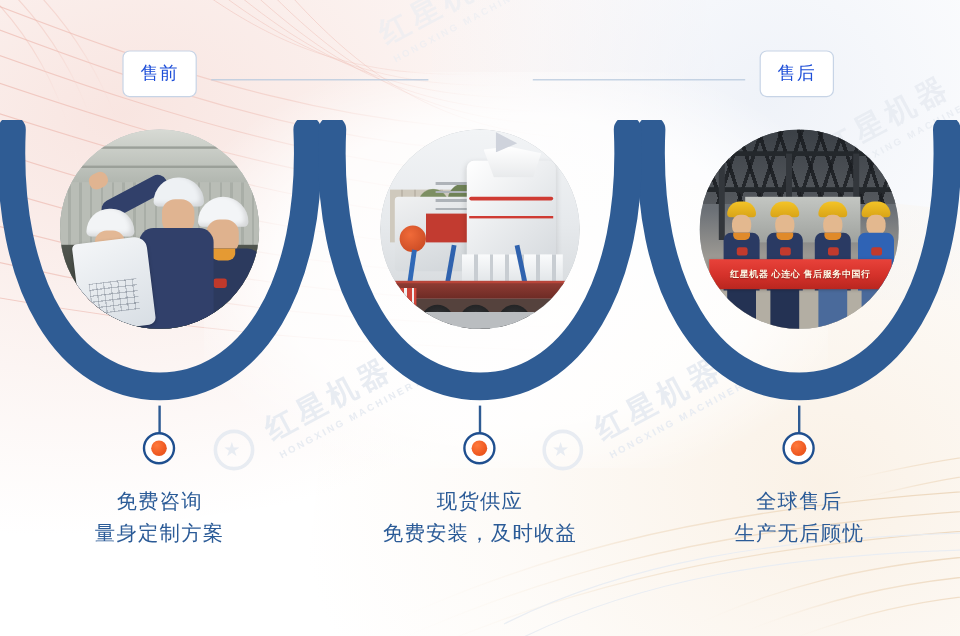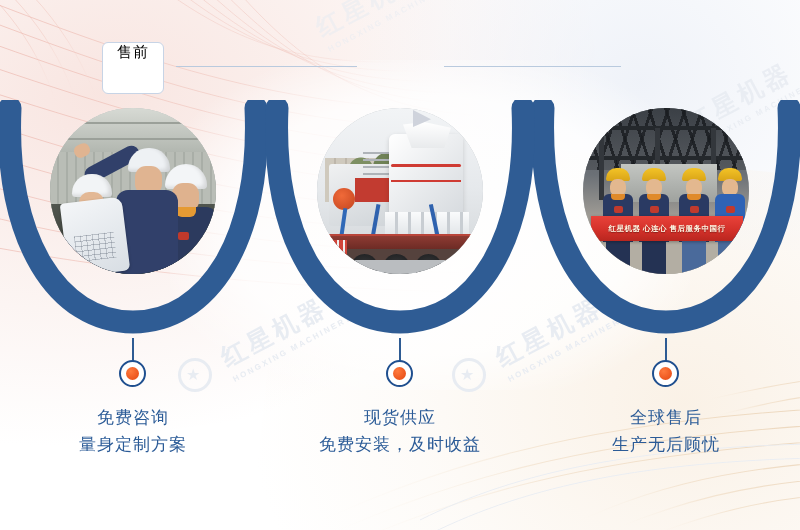--- a/index.html
+++ b/index.html
@@ -76,26 +76,26 @@
   .wm-ring.r3 { left: 655px; top: 132px; }
   .wm-star { position:absolute; color:#e8ecf2; font-size: 16px; }
   .wm-star.s1 { left: 186px; top: 365px; }
   .wm-star.s2 { left: 460px; top: 365px; }
   .wm-star.s3 { left: 663px; top: 139px; }
 
   
   .steps { position: absolute; left: 0; top: 0; width: 800px; height: 100px; }
   .step-box {
     position: absolute; top: 42px;
-    width: 62px; height: 52px;
+    width: 62px; height: 39px;
     border: 1px solid #c7d4e6;
     border-radius: 6px;
     background: #ffffff;
-    display: flex; align-items: flex-start; justify-content: center;
-    color: #000000;
+    display: flex; align-items: center; justify-content: center;
+    color: #1d4ed8;
     font-size: 15px;
     letter-spacing: 1px;
   }
   .step-1 { left: 102px; }
   .step-2 { left: 369px; }
   .step-3 { left: 633px; }
   .step-line {
     position: absolute; top: 66px; height: 1px;
     background: #b9cade;
   }
@@ -387,20 +387,23 @@
     <div class="wm-ring r3"></div>
     <div class="wm-star s3">★</div>
   </div>
 
   <div class="steps">
     <div class="step-box step-1">
       <span>售前</span>
     </div>
     <div class="step-line line-1"></div>
     <div class="step-line line-2"></div>
+    <div class="step-box step-3">
+      <span>售后</span>
+    </div>
   </div>
 
   <div class="col col-1">
     <div class="photo">
       <div class="scene">
         <div class="p1-bg"></div>
         <div class="p1-roof"></div>
         <div class="p1-roofline" style="top:14px"></div>
         <div class="p1-roofline" style="top:30px"></div>
         <div class="p1-wall"></div>

